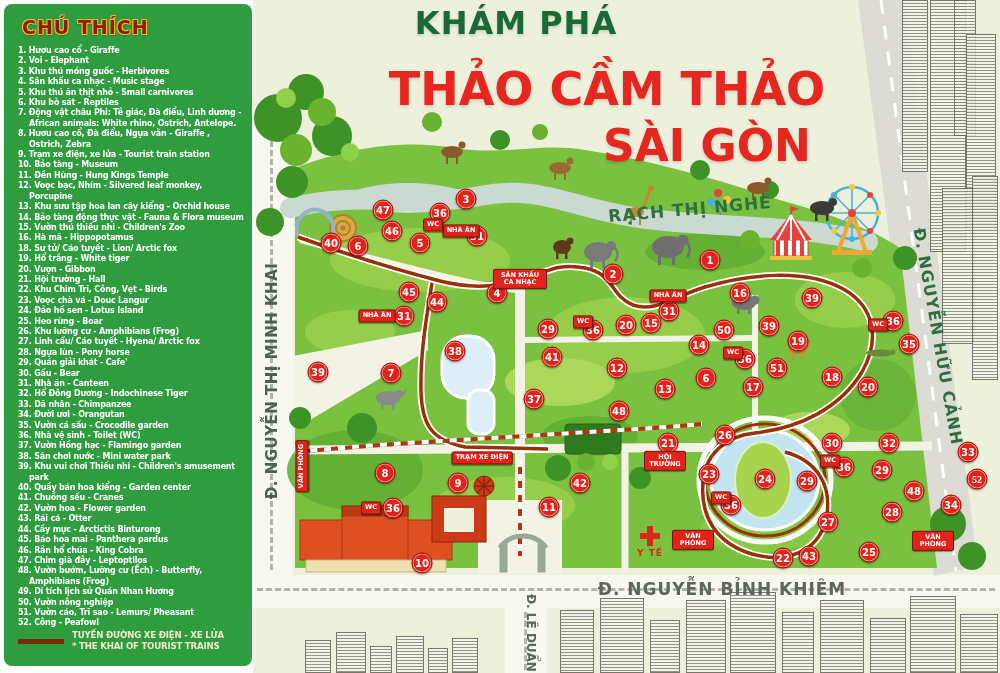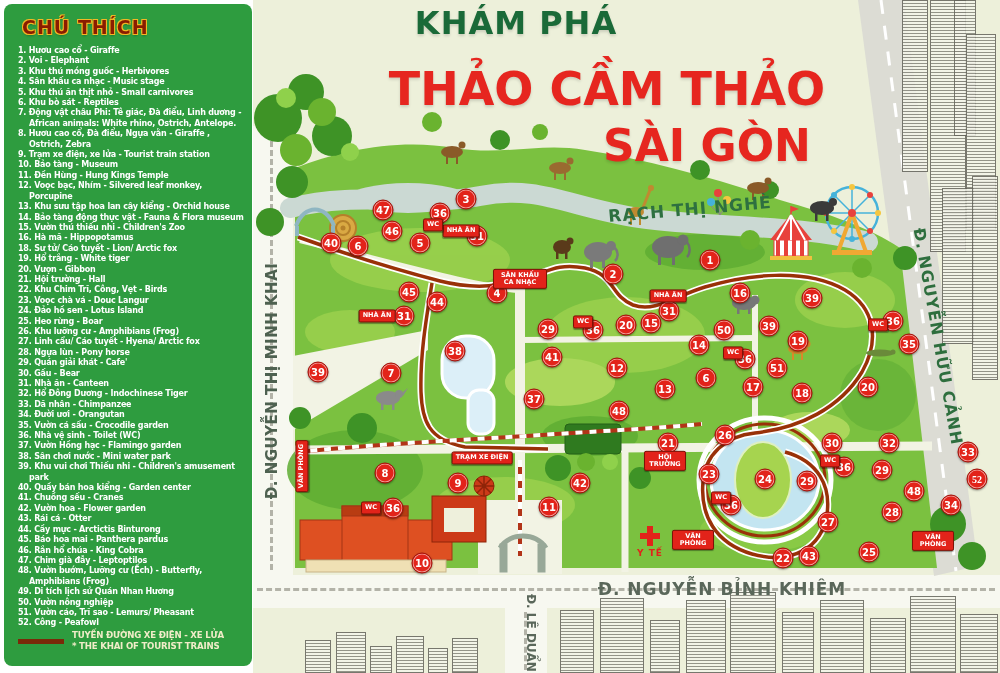--- a/index.html
+++ b/index.html
@@ -360,21 +360,21 @@
       <div class="marker" style="left: 385px; top: 473px;">8</div>
       <div class="marker" style="left: 458px; top: 483px;">9</div>
       <div class="marker" style="left: 422px; top: 563px;">10</div>
       <div class="marker" style="left: 549px; top: 507px;">11</div>
       <div class="marker" style="left: 617px; top: 368px;">12</div>
       <div class="marker" style="left: 665px; top: 389px;">13</div>
       <div class="marker" style="left: 699px; top: 345px;">14</div>
       <div class="marker" style="left: 651px; top: 323px;">15</div>
       <div class="marker" style="left: 740px; top: 293px;">16</div>
       <div class="marker" style="left: 753px; top: 387px;">17</div>
-      <div class="marker" style="left: 802px; top: 377px; margin-top: 16px;">18</div>
+      <div class="marker" style="left: 832px; top: 377px;">18</div>
       <div class="marker" style="left: 798px; top: 341px;">19</div>
       <div class="marker" style="left: 626px; top: 325px;">20</div>
       <div class="marker" style="left: 868px; top: 387px;">20</div>
       <div class="marker" style="left: 668px; top: 443px;">21</div>
       <div class="marker" style="left: 783px; top: 558px;">22</div>
       <div class="marker" style="left: 709px; top: 474px;">23</div>
       <div class="marker" style="left: 765px; top: 479px;">24</div>
       <div class="marker" style="left: 869px; top: 552px;">25</div>
       <div class="marker" style="left: 725px; top: 435px;">26</div>
       <div class="marker" style="left: 828px; top: 522px;">27</div>

